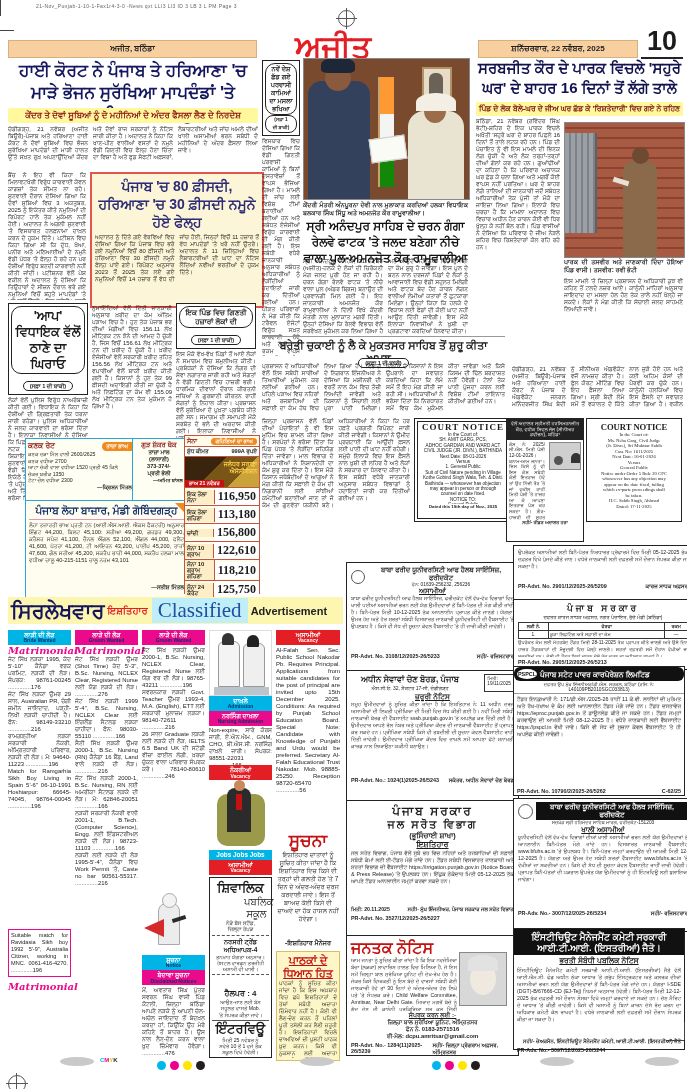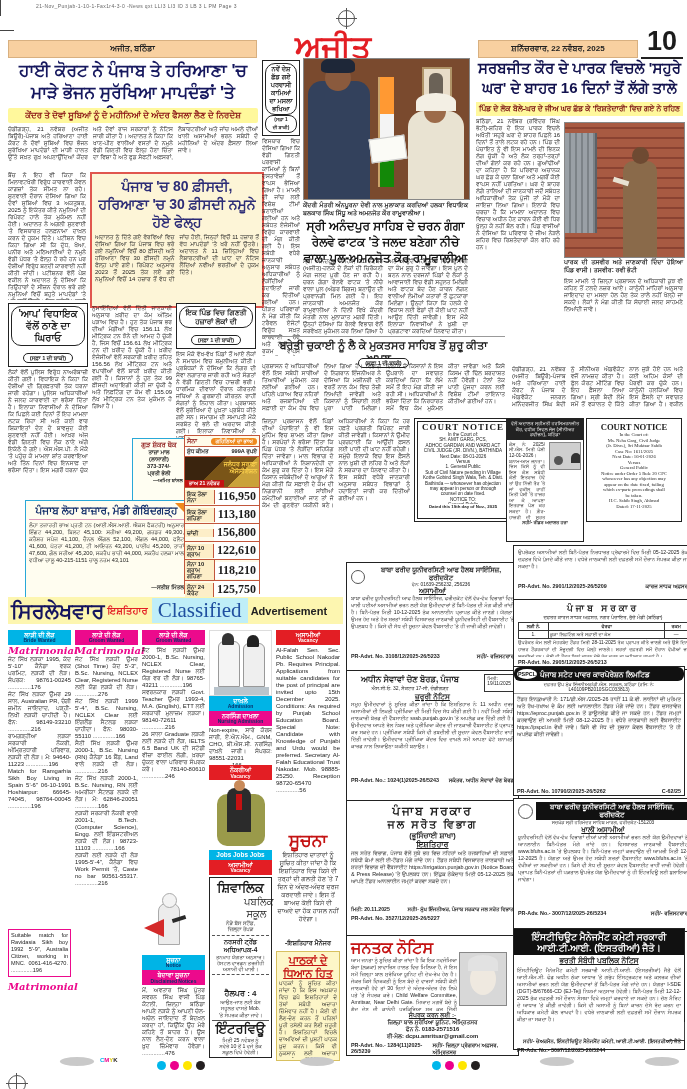--- a/index.html
+++ b/index.html
@@ -62,21 +62,21 @@
   <div class="abs ctr" style="left:8px;top:108px;width:250px;background:#fff89c;color:#8c1616;font-weight:bold;font-size:8.6px;padding:2px 0;border-radius:2px;">ਕੇਂਦਰ ਤੇ ਦੋਵਾਂ ਸੂਬਿਆਂ ਨੂੰ ਦੋ ਮਹੀਨਿਆਂ ਦੇ ਅੰਦਰ ਫੈਸਲਾ ਲੈਣ ਦੇ ਨਿਰਦੇਸ਼</div>
   <div class="abs tiny c3" style="left:8px;top:126px;width:250px;height:44px;overflow:hidden;">ਚੰਡੀਗੜ੍ਹ, 21 ਨਵੰਬਰ (ਅਜੀਤ ਬਿਊਰੋ)-ਪੰਜਾਬ ਅਤੇ ਹਰਿਆਣਾ ਹਾਈ ਕੋਰਟ ਨੇ ਦੋਵਾਂ ਸੂਬਿਆਂ ਵਿਚ ਭੋਜਨ ਸੁਰੱਖਿਆ ਮਾਪਦੰਡਾਂ ਦੀ ਮਾੜੀ ਹਾਲਤ ਉੱਤੇ ਸਖ਼ਤ ਰੁਖ਼ ਅਪਣਾਉਂਦਿਆਂ ਕੇਂਦਰ ਅਤੇ ਦੋਵਾਂ ਰਾਜ ਸਰਕਾਰਾਂ ਨੂੰ ਨੋਟਿਸ ਜਾਰੀ ਕੀਤਾ ਹੈ। ਅਦਾਲਤ ਨੇ ਕਿਹਾ ਕਿ ਖਾਣ-ਪੀਣ ਵਾਲੀਆਂ ਵਸਤਾਂ ਦੇ ਨਮੂਨੇ ਵੱਡੀ ਗਿਣਤੀ ਵਿਚ ਫੇਲ੍ਹ ਹੋਣਾ ਚਿੰਤਾ ਦਾ ਵਿਸ਼ਾ ਹੈ ਅਤੇ ਫੂਡ ਸੇਫਟੀ ਅਫ਼ਸਰਾਂ, ਲੈਬਾਰਟਰੀਆਂ ਅਤੇ ਜਾਂਚ ਅਮਲੇ ਦੀਆਂ ਖਾਲੀ ਅਸਾਮੀਆਂ ਭਰਨ ਸਬੰਧੀ ਦੋ ਮਹੀਨਿਆਂ ਦੇ ਅੰਦਰ ਫ਼ੈਸਲਾ ਲਿਆ ਜਾਵੇ।</div>
   <div class="abs tiny" style="left:8px;top:172px;width:78px;height:128px;overflow:hidden;">ਬੈਂਚ ਨੇ ਇਹ ਵੀ ਕਿਹਾ ਕਿ ਮਿਲਾਵਟਖੋਰੀ ਵਿਰੁੱਧ ਕਾਰਵਾਈ ਕੇਵਲ ਕਾਗਜ਼ਾਂ ਤੱਕ ਸੀਮਤ ਨਾ ਰਹੇ। ਸੁਣਵਾਈ ਦੌਰਾਨ ਦੱਸਿਆ ਗਿਆ ਕਿ ਦੋਵਾਂ ਸੂਬਿਆਂ ਵਿਚ 3 ਅਕਤੂਬਰ, 2025 ਨੂੰ ਇਕੱਤਰ ਕੀਤੇ ਨਮੂਨਿਆਂ ਦੀ ਰਿਪੋਰਟ ਹਾਲੇ ਤੱਕ ਮੁਕੰਮਲ ਨਹੀਂ ਹੋਈ। ਅਦਾਲਤ ਨੇ ਅਗਲੀ ਸੁਣਵਾਈ 'ਤੇ ਵਿਸਥਾਰਤ ਹਲਫ਼ਨਾਮਾ ਦਾਖ਼ਲ ਕਰਨ ਦੇ ਹੁਕਮ ਦਿੱਤੇ। ਪਟੀਸ਼ਨ ਵਿਚ ਕਿਹਾ ਗਿਆ ਸੀ ਕਿ ਦੁੱਧ, ਖੋਆ, ਪਨੀਰ ਅਤੇ ਮਠਿਆਈਆਂ ਦੇ ਨਮੂਨੇ ਵੱਡੀ ਪੱਧਰ 'ਤੇ ਫੇਲ੍ਹ ਹੋ ਰਹੇ ਹਨ ਪਰ ਦੋਸ਼ੀਆਂ ਵਿਰੁੱਧ ਬਣਦੀ ਕਾਰਵਾਈ ਨਹੀਂ ਕੀਤੀ ਜਾਂਦੀ। ਪਟੀਸ਼ਨਰ ਵੱਲੋਂ ਪੇਸ਼ ਵਕੀਲ ਨੇ ਅਦਾਲਤ ਨੂੰ ਦੱਸਿਆ ਕਿ ਤਿਉਹਾਰਾਂ ਦੇ ਸੀਜ਼ਨ ਦੌਰਾਨ ਭਰੇ ਗਏ ਨਮੂਨਿਆਂ ਵਿਚੋਂ ਬਹੁਤੇ ਮਾਪਦੰਡਾਂ 'ਤੇ ਖਰੇ ਨਹੀਂ ਉਤਰੇ। ਇਸ ਸਬੰਧੀ ਅਗਲੀ ਸੁਣਵਾਈ ਮਿਤੀ ਤੈਅ ਕਰਦਿਆਂ ਬੈਂਚ ਨੇ ਕੇਂਦਰ ਸਰਕਾਰ, ਪੰਜਾਬ ਅਤੇ ਹਰਿਆਣਾ ਦੇ ਫੂਡ ਕਮਿਸ਼ਨਰਾਂ ਨੂੰ ਜਵਾਬ ਦਾਖ਼ਲ ਕਰਨ ਲਈ ਕਿਹਾ। ਹਾਈ ਕੋਰਟ ਨੇ ਕਿਹਾ ਕਿ ਆਮ ਲੋਕਾਂ ਦੀ ਸਿਹਤ ਨਾਲ ਖਿਲਵਾੜ ਕਿਸੇ ਕੀਮਤ 'ਤੇ ਬਰਦਾਸ਼ਤ ਨਹੀਂ ਕੀਤਾ ਜਾਵੇਗਾ, 1006 ਨੂੰ ਜਾਰੀ ਹੁਕਮ ਸਖ਼ਤੀ ਨਾਲ ਲਾਗੂ ਹੋਣ।</div>
   <div class="abs" style="left:90px;top:172px;width:164px;height:126px;border:2px solid #e0564e;background:#fdf5d7;padding:3px;">
     <div class="ctr" style="font-size:14px;line-height:18px;font-weight:800;color:#2c2c77;">ਪੰਜਾਬ 'ਚ 80 ਫ਼ੀਸਦੀ, ਹਰਿਆਣਾ 'ਚ 30 ਫ਼ੀਸਦੀ ਨਮੂਨੇ ਹੋਏ ਫੇਲ੍ਹ</div>
     <div class="tiny c2" style="margin-top:3px;height:66px;overflow:hidden;">ਅਦਾਲਤ ਨੂੰ ਦਿੱਤੇ ਗਏ ਵੇਰਵਿਆਂ ਵਿਚ ਦੱਸਿਆ ਗਿਆ ਕਿ ਪੰਜਾਬ ਵਿਚ ਭਰੇ ਗਏ ਨਮੂਨਿਆਂ ਵਿਚੋਂ 80 ਫ਼ੀਸਦੀ ਅਤੇ ਹਰਿਆਣਾ ਵਿਚ 30 ਫ਼ੀਸਦੀ ਨਮੂਨੇ ਫੇਲ੍ਹ ਪਾਏ ਗਏ। ਰਿਪੋਰਟ ਅਨੁਸਾਰ 2023 ਤੋਂ 2025 ਤੱਕ ਲਏ ਗਏ ਨਮੂਨਿਆਂ ਵਿਚੋਂ 14 ਹਜ਼ਾਰ ਤੋਂ ਵੱਧ ਦੀ ਜਾਂਚ ਹੋਈ, ਜਿਨ੍ਹਾਂ ਵਿਚੋਂ 11 ਹਜ਼ਾਰ ਤੋਂ ਵੱਧ ਮਾਪਦੰਡਾਂ 'ਤੇ ਖਰੇ ਨਹੀਂ ਉਤਰੇ। ਅਦਾਲਤ ਨੇ 11 ਜ਼ਿਲ੍ਹਿਆਂ ਵਿਚ ਲੈਬਾਰਟਰੀਆਂ ਦੀ ਘਾਟ ਦਾ ਨੋਟਿਸ ਲੈਂਦਿਆਂ ਨਵੀਆਂ ਭਰਤੀਆਂ ਦੇ ਹੁਕਮ ਦਿੱਤੇ।</div>
   </div>
 
   <div class="abs" style="left:8px;top:303px;width:80px;">
     <div class="dbl">
-        <div class="in ctr" style="font-size:10px;font-weight:800;">'ਆਪ' ਵਿਧਾਇਕ ਵੱਲੋਂ ਠਾਣੇ ਦਾ ਘਿਰਾਓ</div>
+        <div class="in ctr" style="font-size:13px;font-weight:800;">'ਆਪ' ਵਿਧਾਇਕ ਵੱਲੋਂ ਠਾਣੇ ਦਾ ਘਿਰਾਓ</div>
       <div class="ctr"><span class="pill">(ਸਫ਼ਾ 1 ਦੀ ਬਾਕੀ)</span></div>
       </div>
     <div class="tiny" style="height:104px;overflow:hidden;margin-top:2px;">ਲੋਕਾਂ ਵੱਲੋਂ ਪੁਲਿਸ ਵਿਰੁੱਧ ਨਾਅਰੇਬਾਜ਼ੀ ਕੀਤੀ ਗਈ। ਵਿਧਾਇਕ ਨੇ ਕਿਹਾ ਕਿ ਦੋਸ਼ੀਆਂ ਦੀ ਗ੍ਰਿਫ਼ਤਾਰੀ ਤੱਕ ਧਰਨਾ ਜਾਰੀ ਰਹੇਗਾ। ਪੁਲਿਸ ਅਧਿਕਾਰੀਆਂ ਨੇ ਜਲਦ ਕਾਰਵਾਈ ਦਾ ਭਰੋਸਾ ਦਿੱਤਾ ਹੈ। ਇਲਾਕਾ ਨਿਵਾਸੀਆਂ ਨੇ ਦੱਸਿਆ ਕਿ ਪਿਛਲੇ ਕਈ ਦਿਨਾਂ ਤੋਂ ਇਹ ਮਾਮਲਾ ਲਟਕ ਰਿਹਾ ਸੀ ਅਤੇ ਕਈ ਵਾਰ ਸ਼ਿਕਾਇਤਾਂ ਦੇਣ ਦੇ ਬਾਵਜੂਦ ਕੋਈ ਸੁਣਵਾਈ ਨਹੀਂ ਹੋਈ। ਆਖ਼ਰ ਅੱਜ ਵੱਡੀ ਗਿਣਤੀ ਵਿਚ ਲੋਕ ਠਾਣੇ ਅੱਗੇ ਇਕੱਠੇ ਹੋ ਗਏ। ਐਸ.ਐਸ.ਪੀ. ਨੇ ਮੌਕੇ 'ਤੇ ਪਹੁੰਚ ਕੇ ਮਾਮਲਾ ਸ਼ਾਂਤ ਕਰਵਾਇਆ ਅਤੇ ਤਿੰਨ ਦਿਨਾਂ ਵਿਚ ਇਨਸਾਫ਼ ਦਾ ਭਰੋਸਾ ਦਿੱਤਾ। ਇਸ ਮਗਰੋਂ ਧਰਨਾ ਚੁੱਕ ਲਿਆ ਗਿਆ।</div>
   </div>
   <div class="abs" style="left:92px;top:303px;width:80px;">
     <div class="tiny" style="height:104px;overflow:hidden;margin-top:2px;">ਨੁਮਾਇੰਦਿਆਂ ਵੱਲੋਂ ਦਿੱਤੀ ਜਾਣਕਾਰੀ ਅਨੁਸਾਰ ਖ਼ਰੀਦ ਦਾ ਕੰਮ ਅੰਤਿਮ ਪੜਾਅ ਵਿਚ ਹੈ। ਹੁਣ ਤੱਕ ਪੰਜਾਬ ਭਰ ਦੀਆਂ ਮੰਡੀਆਂ ਵਿਚ 156.11 ਲੱਖ ਮੀਟ੍ਰਿਕ ਟਨ ਝੋਨੇ ਦੀ ਆਮਦ ਹੋ ਚੁੱਕੀ ਹੈ, ਜਿਸ ਵਿਚੋਂ 156.61 ਲੱਖ ਮੀਟ੍ਰਿਕ ਟਨ ਦੀ ਖ਼ਰੀਦ ਹੋ ਚੁੱਕੀ ਹੈ। ਖ਼ਰੀਦ ਏਜੰਸੀਆਂ ਵੱਲੋਂ ਸਰਕਾਰੀ ਖ਼ਰੀਦ ਤਹਿਤ 156.56 ਲੱਖ ਮੀਟ੍ਰਿਕ ਟਨ ਅਤੇ ਵਪਾਰੀਆਂ ਵੱਲੋਂ ਬਾਕੀ ਖ਼ਰੀਦ ਕੀਤੀ ਗਈ ਹੈ। ਕਿਸਾਨਾਂ ਨੂੰ ਹੁਣ ਤੱਕ 99 ਫ਼ੀਸਦੀ ਅਦਾਇਗੀ ਕੀਤੀ ਜਾ ਚੁੱਕੀ ਹੈ ਅਤੇ ਲਿਫ਼ਟਿੰਗ ਦਾ ਕੰਮ ਵੀ 155.09 ਲੱਖ ਮੀਟ੍ਰਿਕ ਟਨ ਤੱਕ ਮੁਕੰਮਲ ਹੋ ਗਿਆ ਹੈ।</div>
   </div>
   <div class="abs" style="left:176px;top:303px;width:80px;">
     <div class="dbl">
         <div class="in ctr" style="font-size:7.4px;font-weight:800;">ਇਕ ਪਿੰਡ ਵਿਚ ਗਿਣਤੀ ਹਜ਼ਾਰਾਂ ਲੋਕਾਂ ਦੀ</div>
@@ -170,20 +170,32 @@
 General Public
 Notice under Order 5 Rule 20 CPC
 whosoever has any objection may
 appear on the date fixed, failing
 which ex-parte proceedings shall
 be taken.
 H.C. Sahib Singh, Ahlmad
 Dated: 17-11-2025</div>
   </div>
 
+  <div class="abs" style="left:25px;top:438px;width:104px;height:58px;border:1.5px solid #29a8d8;background:#fffef2;padding:2px;">
+    <div style="display:flex;justify-content:space-between;align-items:center;">
+      <span style="font-size:7.6px;font-weight:800;color:#8c1616;">ਕਣਕ ਰੇਟ</span>
+      <span style="background:#f08a1e;color:#fff;font-size:5.6px;font-weight:bold;border-radius:6px 0 0 6px;padding:1px 4px;">ਤਾਜ਼ਾ ਭਾਅ</span>
+    </div>
+    <div class="tiny pre" style="font-size:5.2px;line-height:6.6px;">ਕਣਕ ਦੜਾ ਮਿੱਲ ਵਾਲੀ 2600/2625
+ਕਣਕ ਵਧੀਆ 2700
+ਆਟਾ ਚੱਕੀ ਵਾਲਾ ਵਧੀਆ 1520 ਪ੍ਰਤੀ 45 ਕਿਲੋ
+ਚੋਕਰ ਬਰੀਕ 1350
+ਟੋਟਾ ਚੌਲ ਵਧੀਆ 2300</div>
+    <div style="text-align:right;font-size:5.4px;font-weight:bold;">—ਕ੍ਰਿਸ਼ਨ ਮਿੱਤਲ</div>
+  </div>
   <div class="abs" style="left:132px;top:438px;width:48px;height:58px;border:1.5px solid #29a8d8;background:#fffef2;padding:2px;text-align:center;">
     <div style="font-size:6.8px;font-weight:800;color:#8c1616;">ਗੁੜ ਸ਼ੱਕਰ ਥੋਕ</div>
     <div class="pre" style="font-size:5.6px;line-height:7px;font-weight:bold;">ਤਾਜ਼ਾ ਮਾਲ
 (ਲਾਸਾਣੀ)
 373-374/-
 ਪ੍ਰਤੀ ਭੇਲੀ</div>
     <div style="text-align:right;font-size:5px;font-weight:bold;">—ਅਮਿਤ ਬਾਂਸਲ</div>
   </div>
 
   <div class="abs" style="left:25px;top:500px;width:155px;height:90px;border:1.5px solid #29a8d8;background:#fffdf0;padding:3px;">

